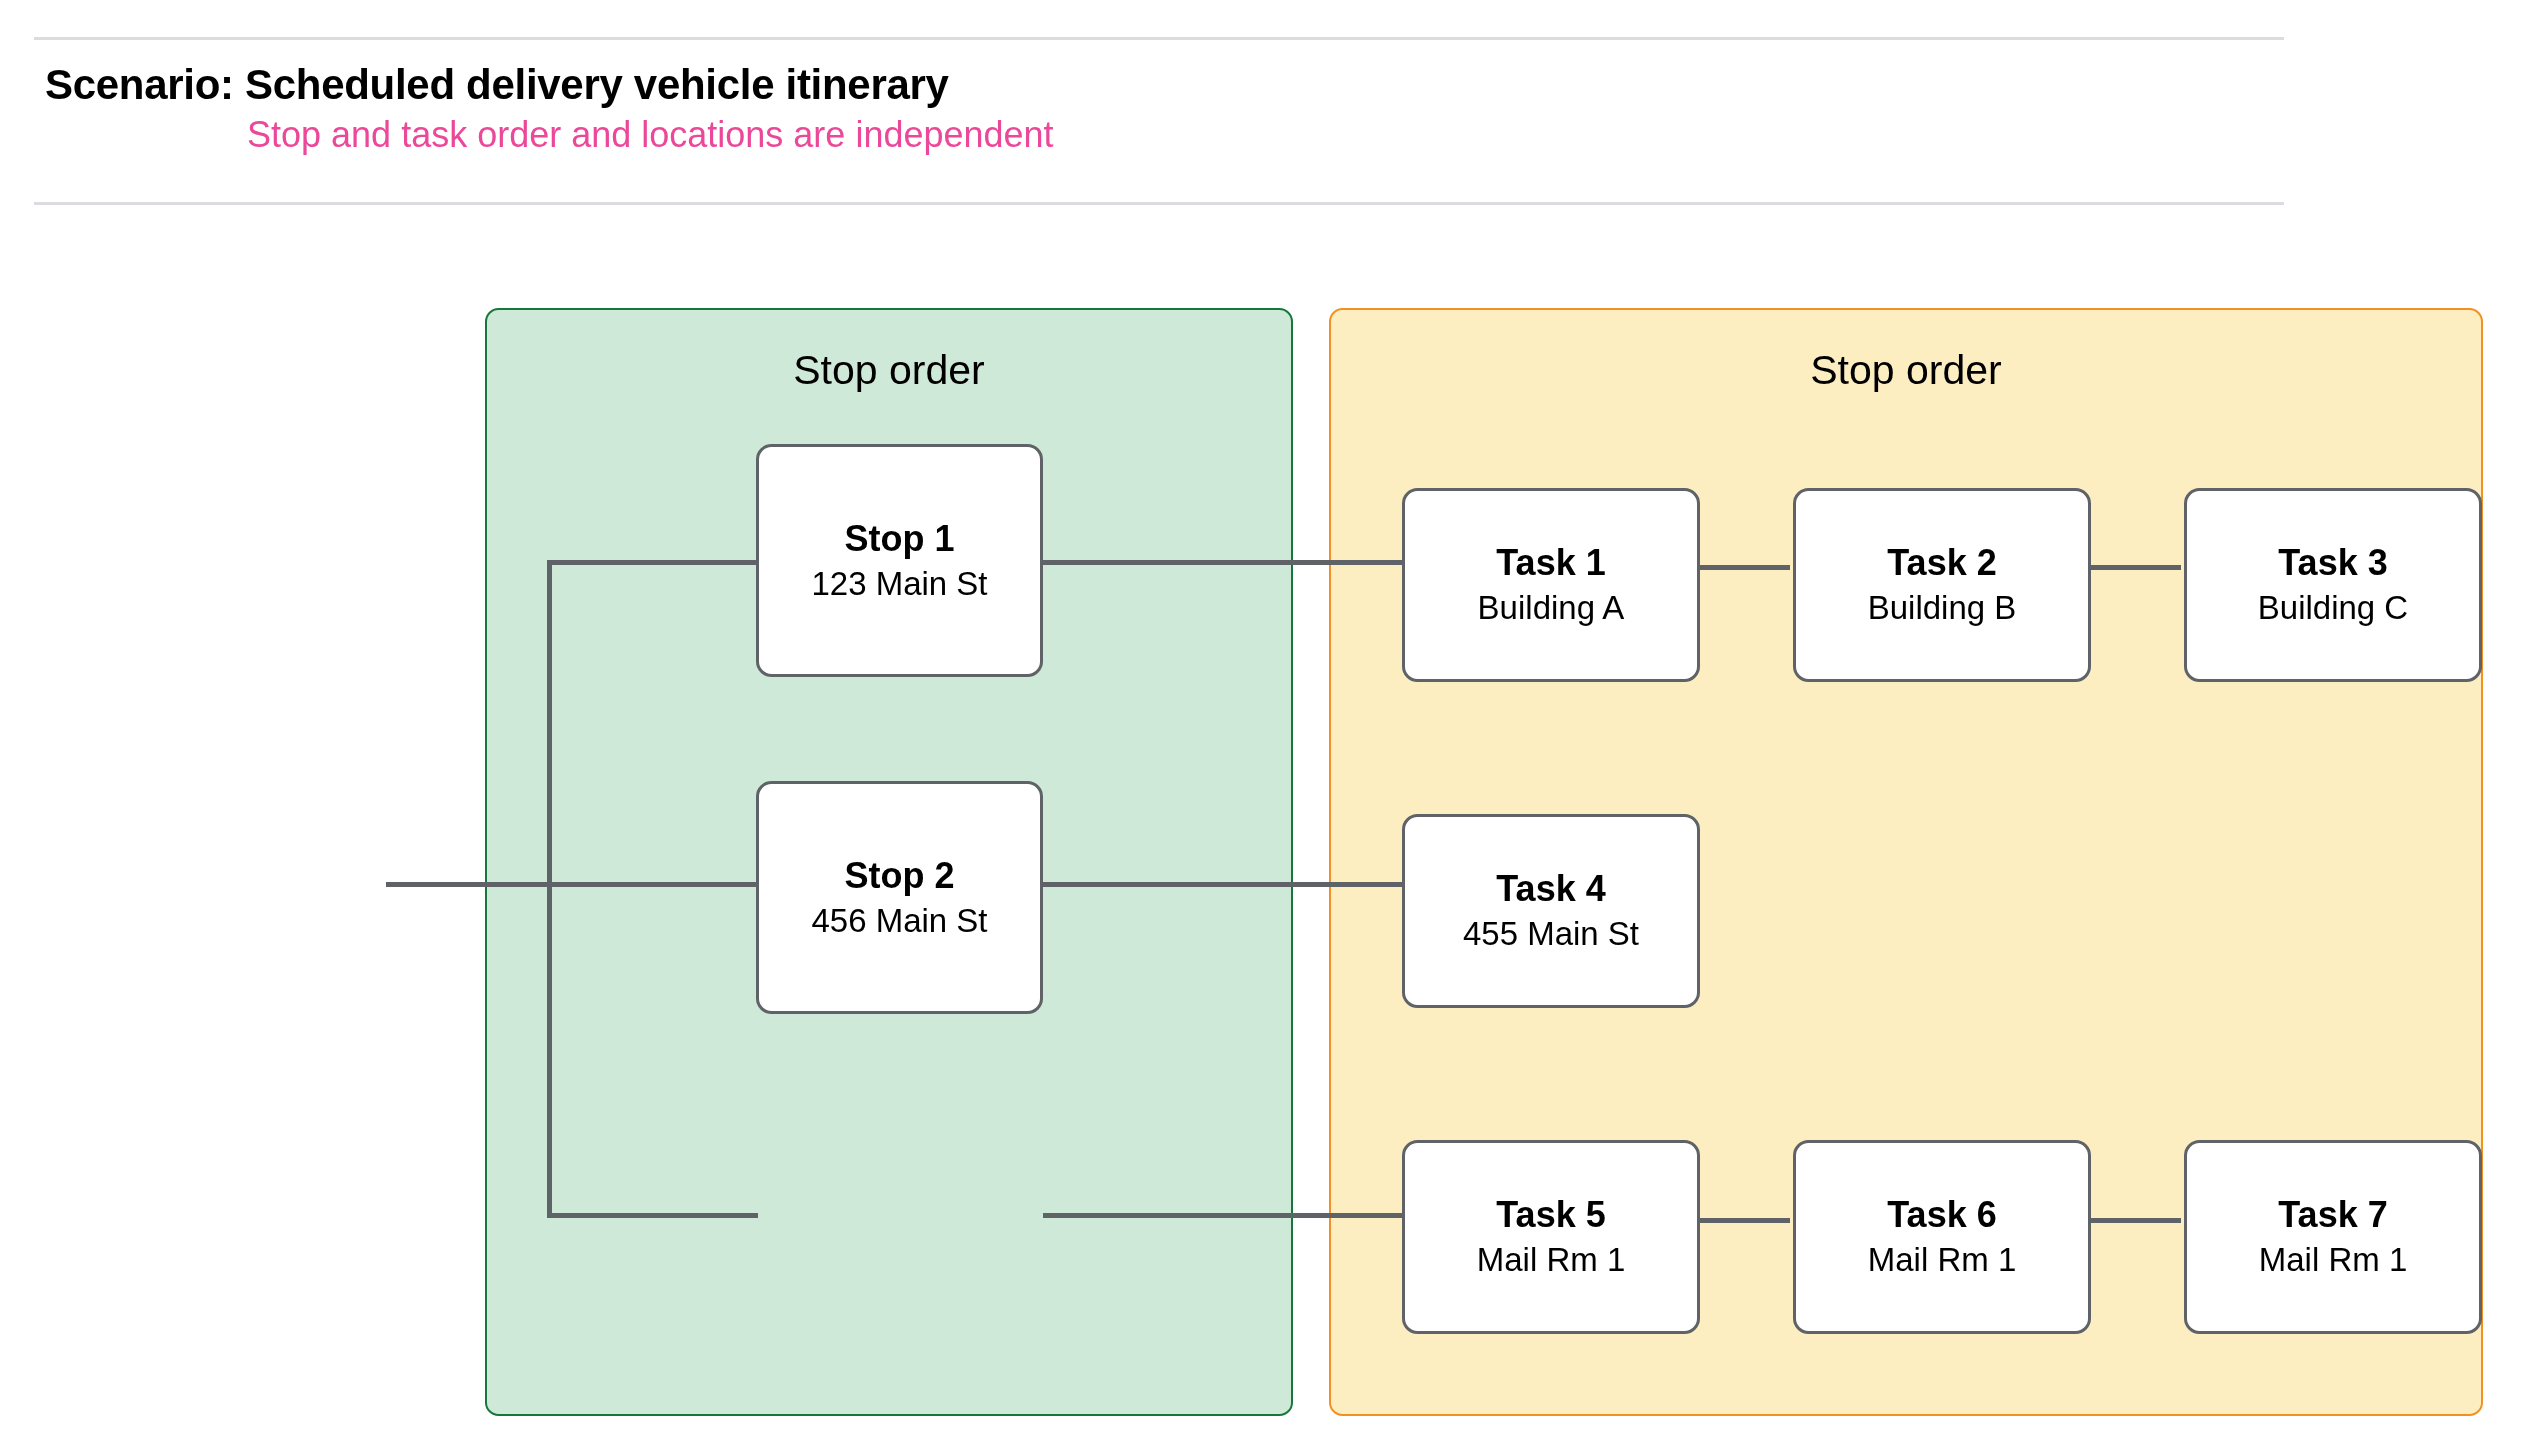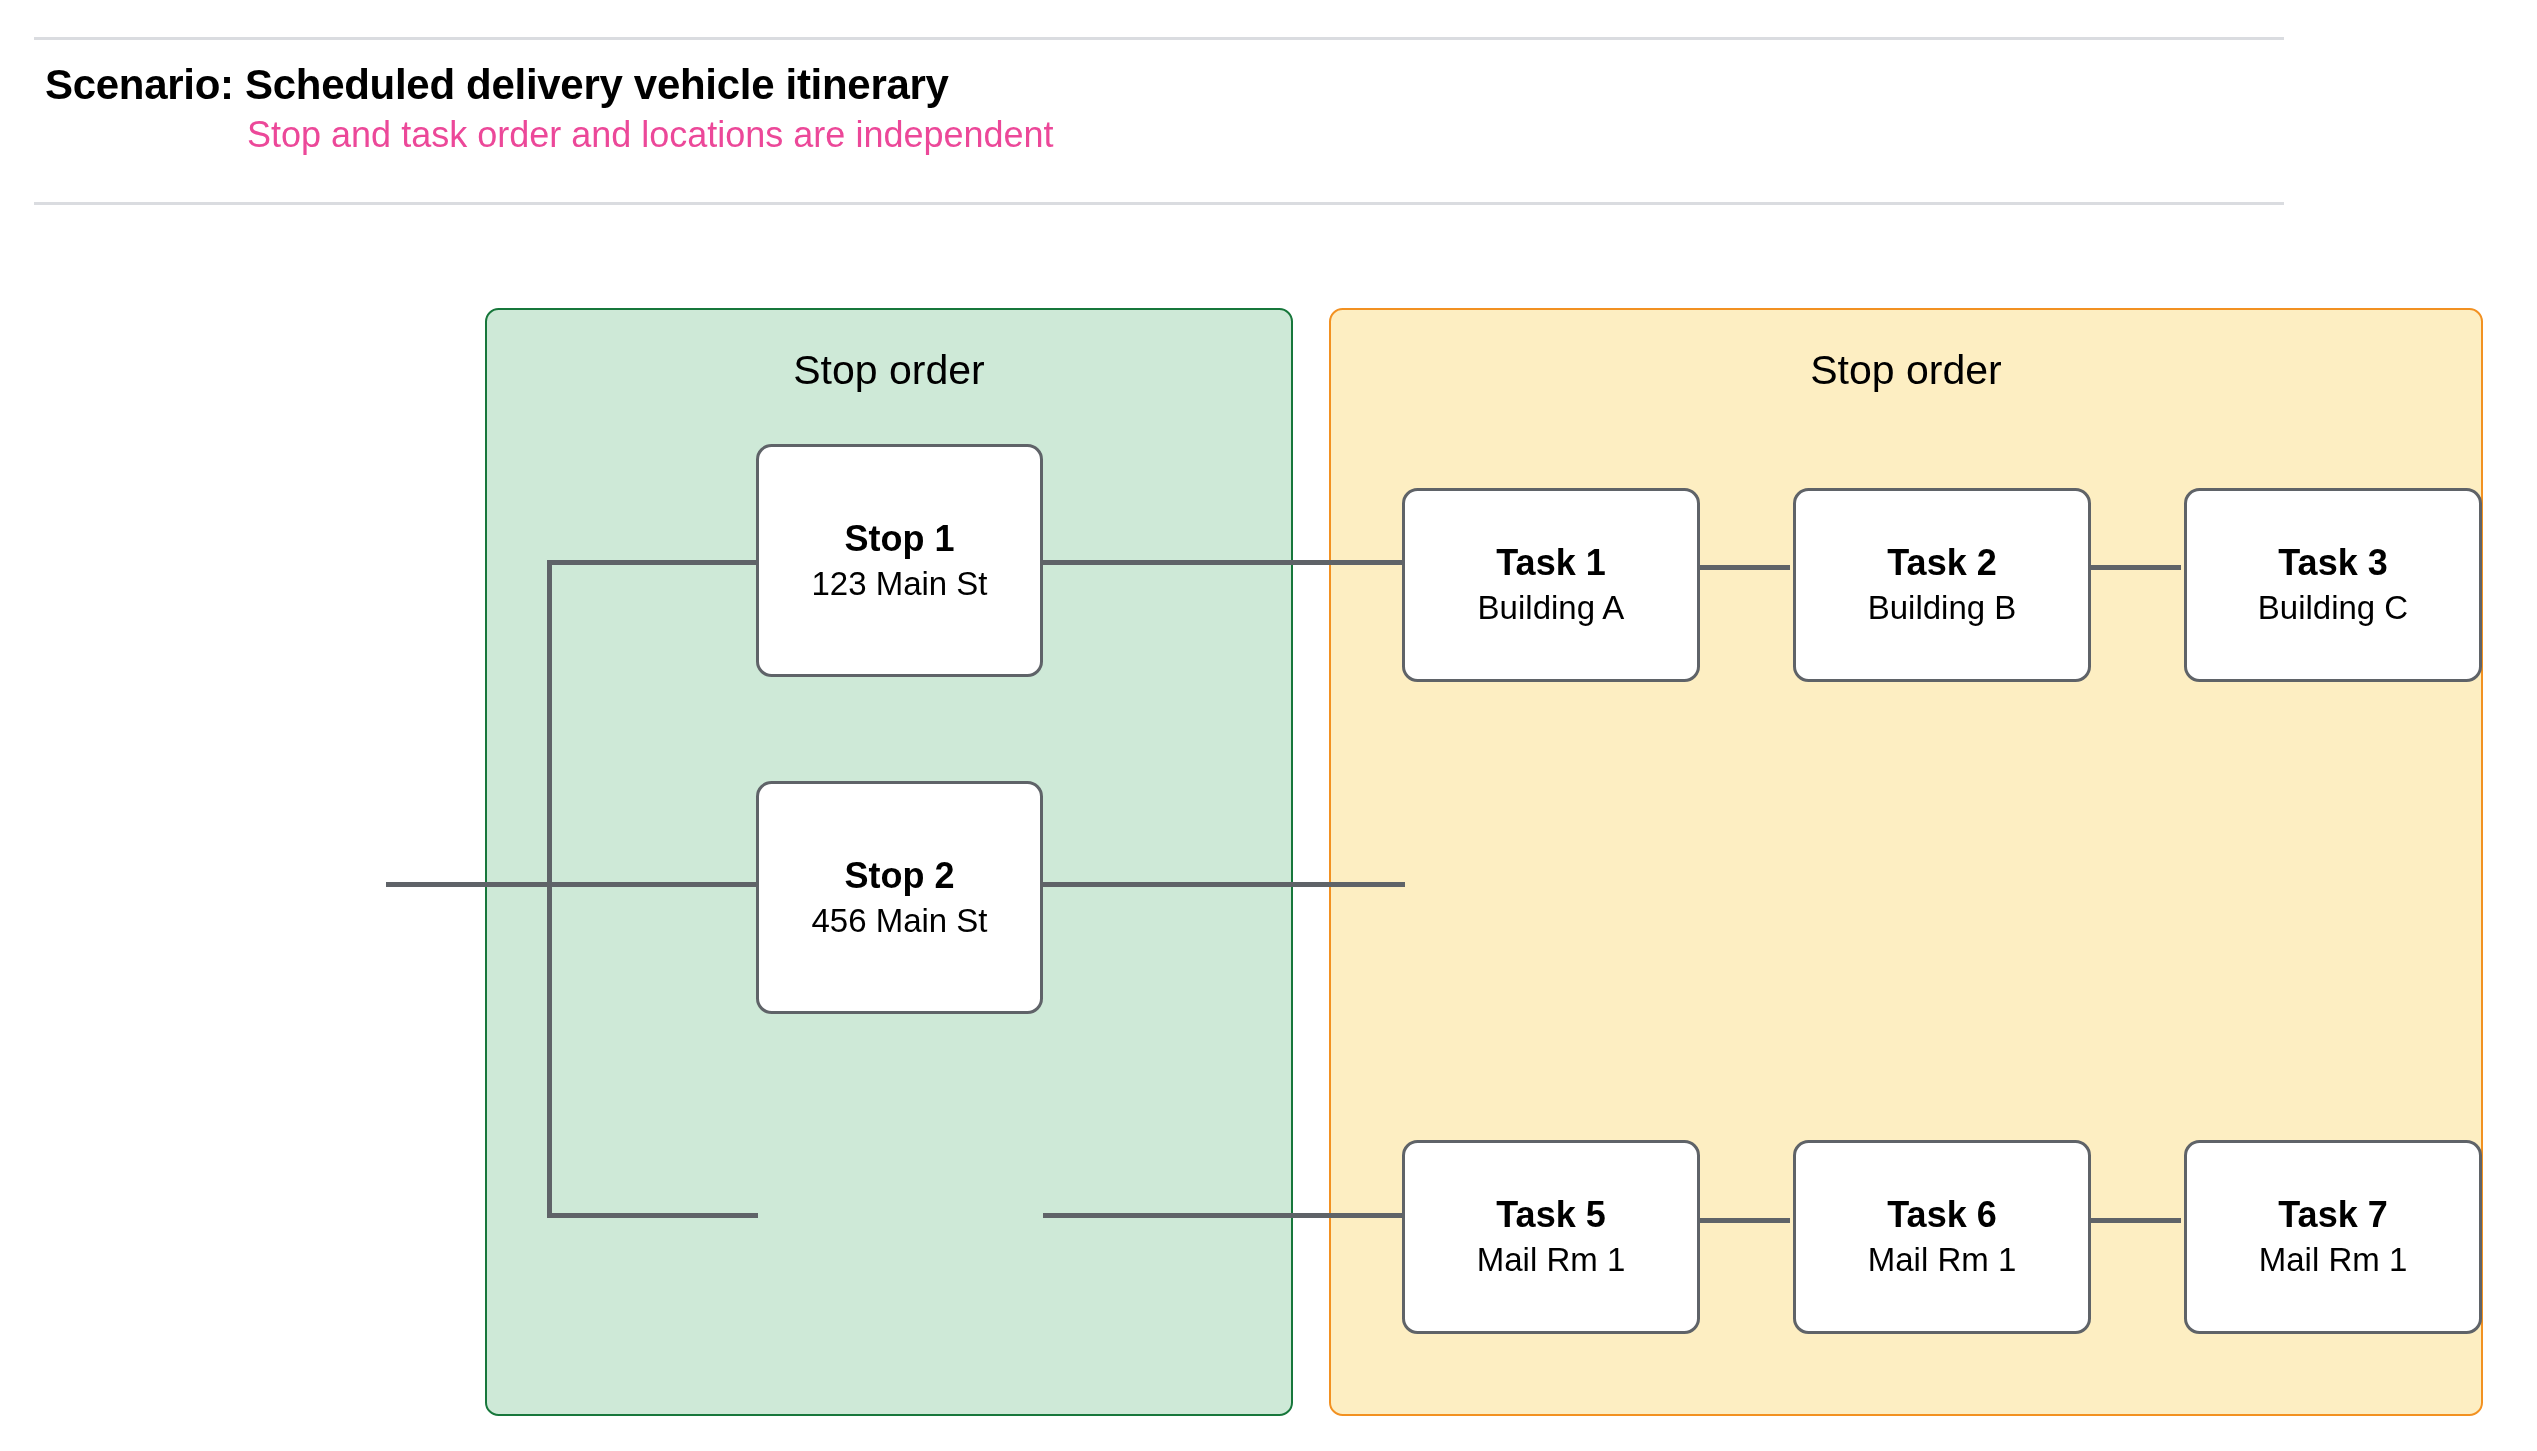--- a/index.html
+++ b/index.html
@@ -210,20 +210,24 @@
   <div class="node task-node" style="left:1793px; top:488px;">
     <span class="n-title">Task 2</span>
     <span class="n-sub">Building B</span>
   </div>
 
   <div class="node task-node" style="left:2184px; top:488px;">
     <span class="n-title">Task 3</span>
     <span class="n-sub">Building C</span>
   </div>
 
+  <div class="node task-node" style="left:1402px; top:814px;">
+    <span class="n-title">Task 4</span>
+    <span class="n-sub">455 Main St</span>
+  </div>
 
   <div class="node task-node" style="left:1402px; top:1140px;">
     <span class="n-title">Task 5</span>
     <span class="n-sub">Mail Rm 1</span>
   </div>
 
   <div class="node task-node" style="left:1793px; top:1140px;">
     <span class="n-title">Task 6</span>
     <span class="n-sub">Mail Rm 1</span>
   </div>

